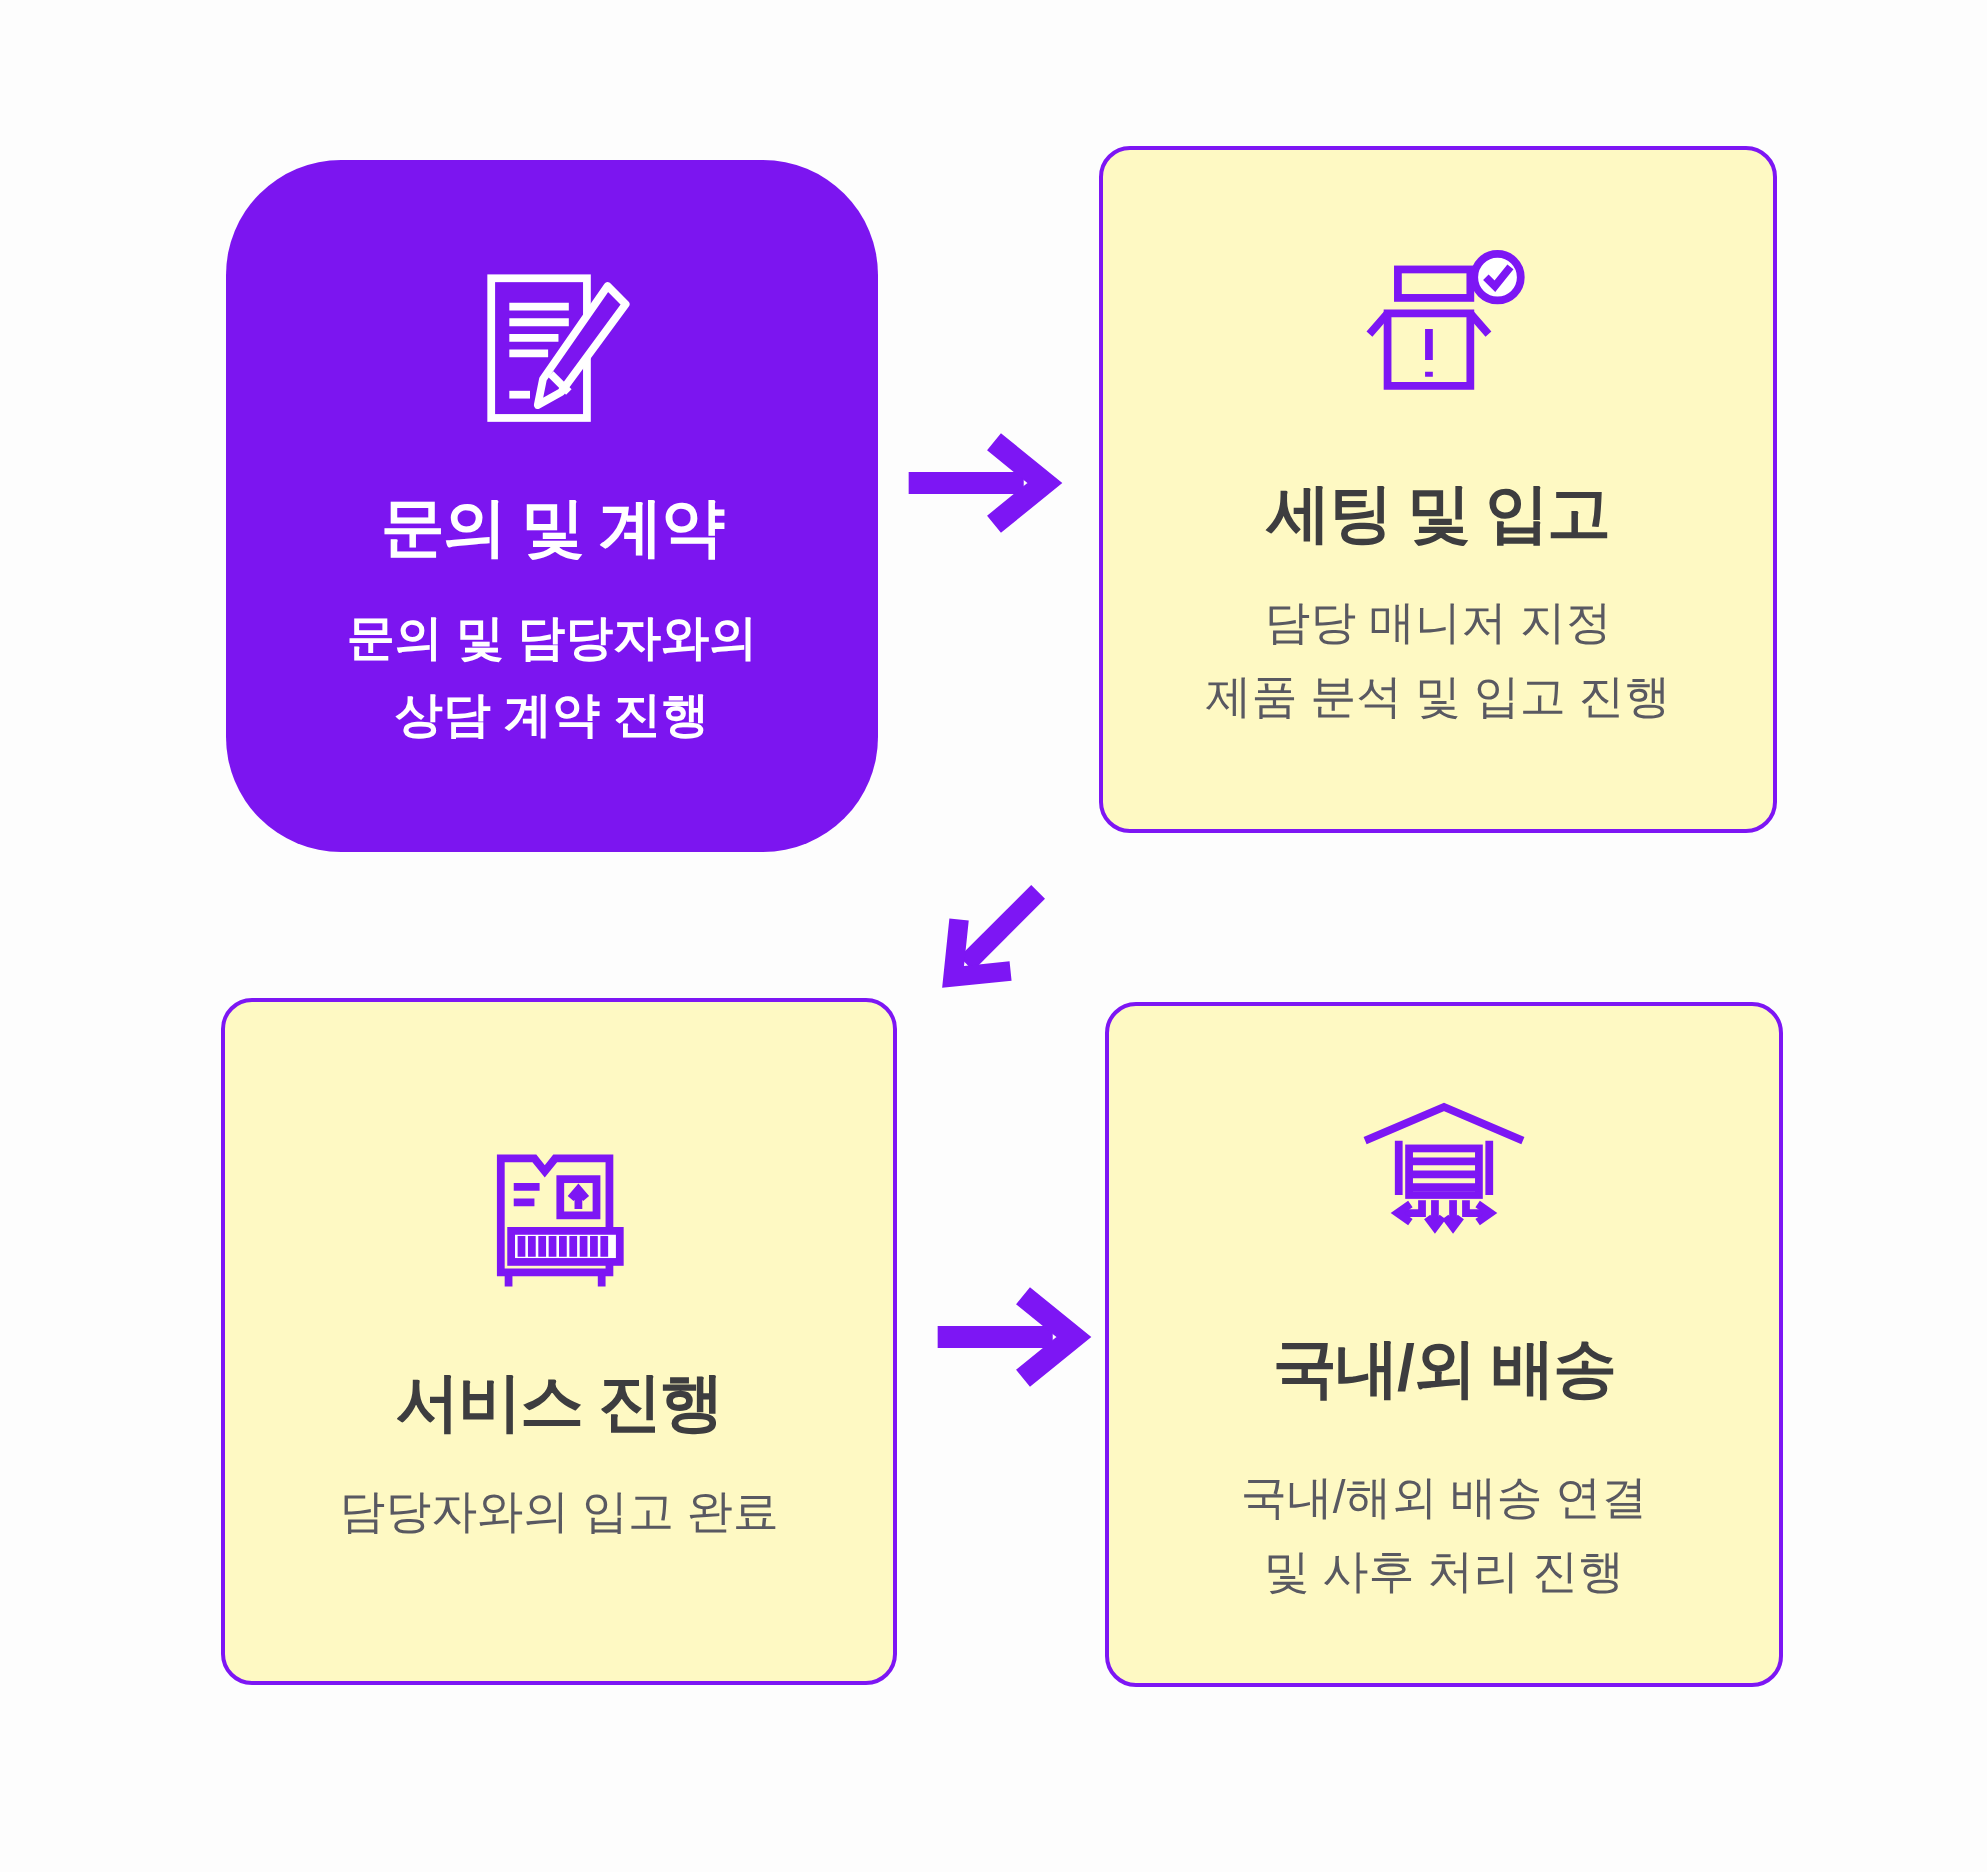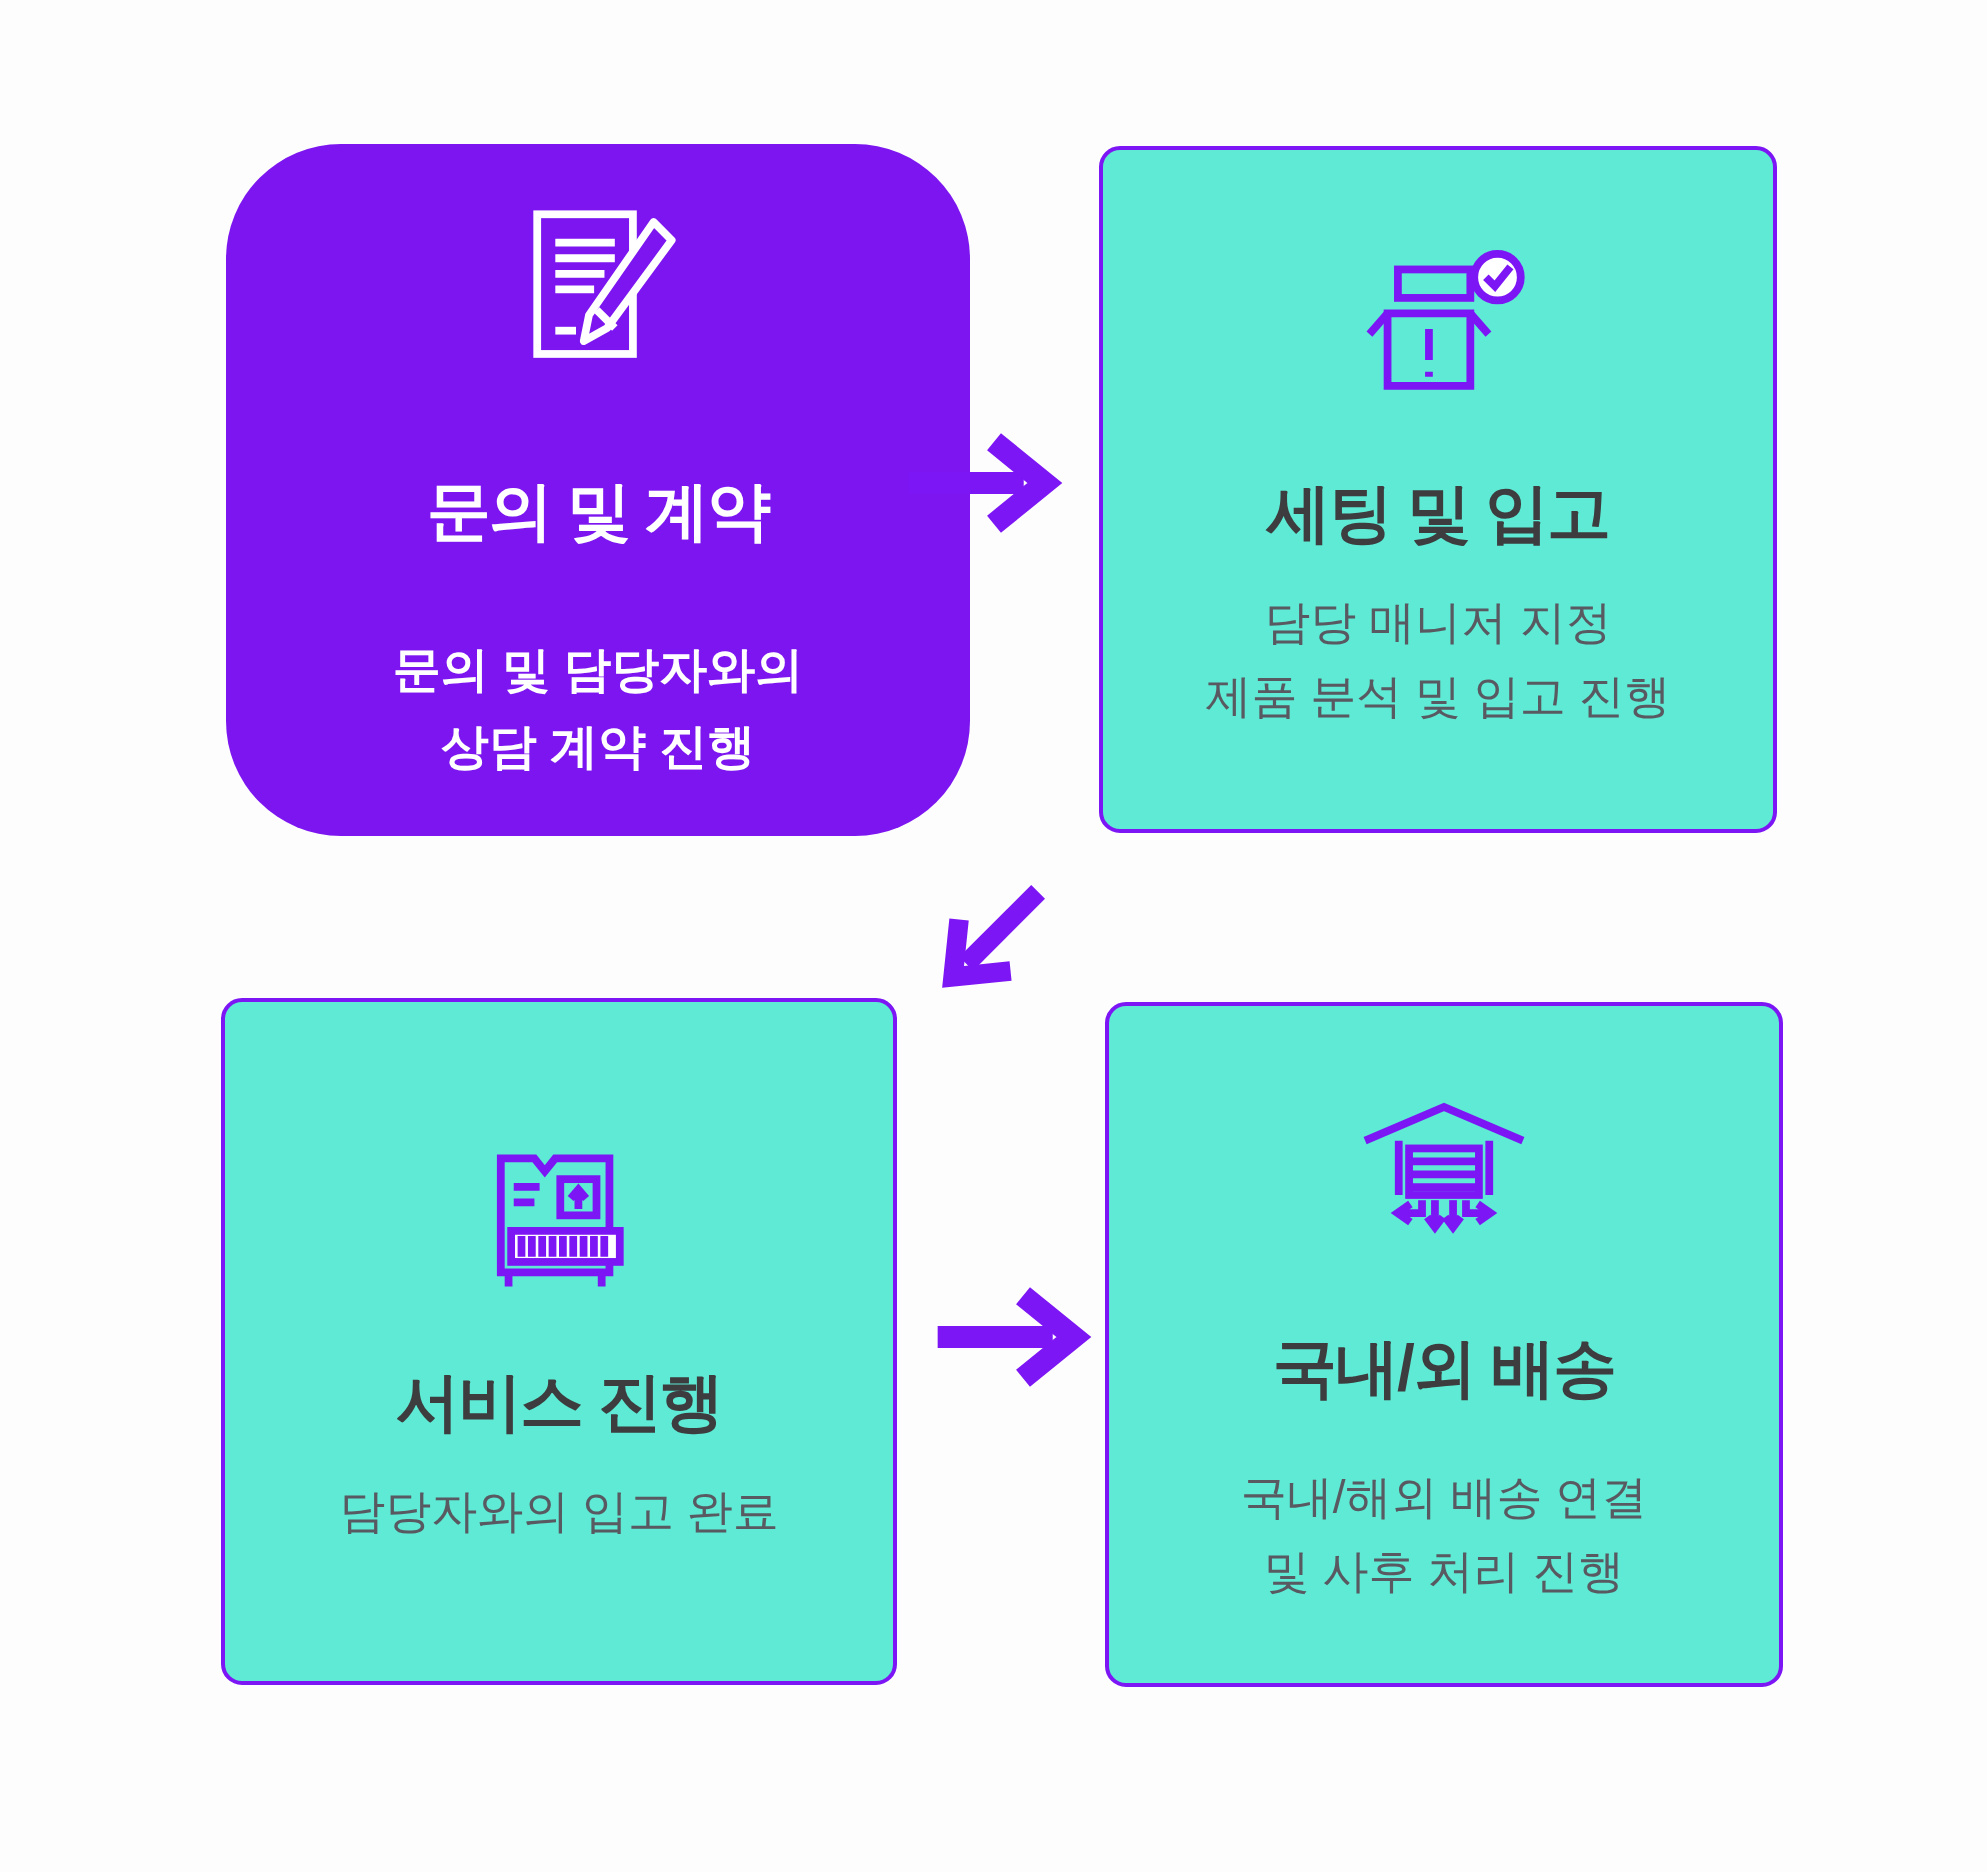--- a/index.html
+++ b/index.html
@@ -22,23 +22,23 @@
     justify-content:center;
     text-align:center;
     box-sizing:border-box;
     padding:39px 49px;
   }
   .card.filled{
     background:#7c15f0;
     border-radius:115px;
   }
   .card.outline{
-    background:#5eead4;
+    background:#fef9c3;
     border:4.9px solid #7d16f4;
-    border-radius:21px;
+    border-radius:31px;
   }
   .icon-wrap{
     width:204px;
     height:194px;
     display:flex;
     align-items:center;
     justify-content:center;
     margin-bottom:35px;
   }
   .icon-wrap svg{width:100%;height:100%;}
@@ -68,21 +68,21 @@
     display:block;
   }
   .flow-arrow svg{width:100%;height:100%;display:block;}
   .rot-135{transform:rotate(135deg);}
 </style>
 </head>
 <body>
 
 <div class="canvas">
 
-  <div class="card filled" style="left:226px; top:144px; width:744px; height:692px;gap:48px;">
+  <div class="card filled" style="left:226px; top:160px; width:652px; height:692px;">
     <div class="icon-wrap">
       <svg viewBox="0 0 150 150" aria-hidden="true">
         <g fill="none" stroke="#ffffff" stroke-width="6">
           <rect x="28" y="18" width="74" height="108"></rect>
           <path d="M42 40 H88 M42 52 H88 M42 64 H80 M42 76 H72"></path>
           <path d="M42 108 H58"></path>
           <path d="M118 24 L132 38 L82 106 L64 116 L68 96 Z" fill="#7c15f0" stroke-linejoin="round"></path>
           <path d="M74 92 L88 106"></path>
         </g>
       </svg>

